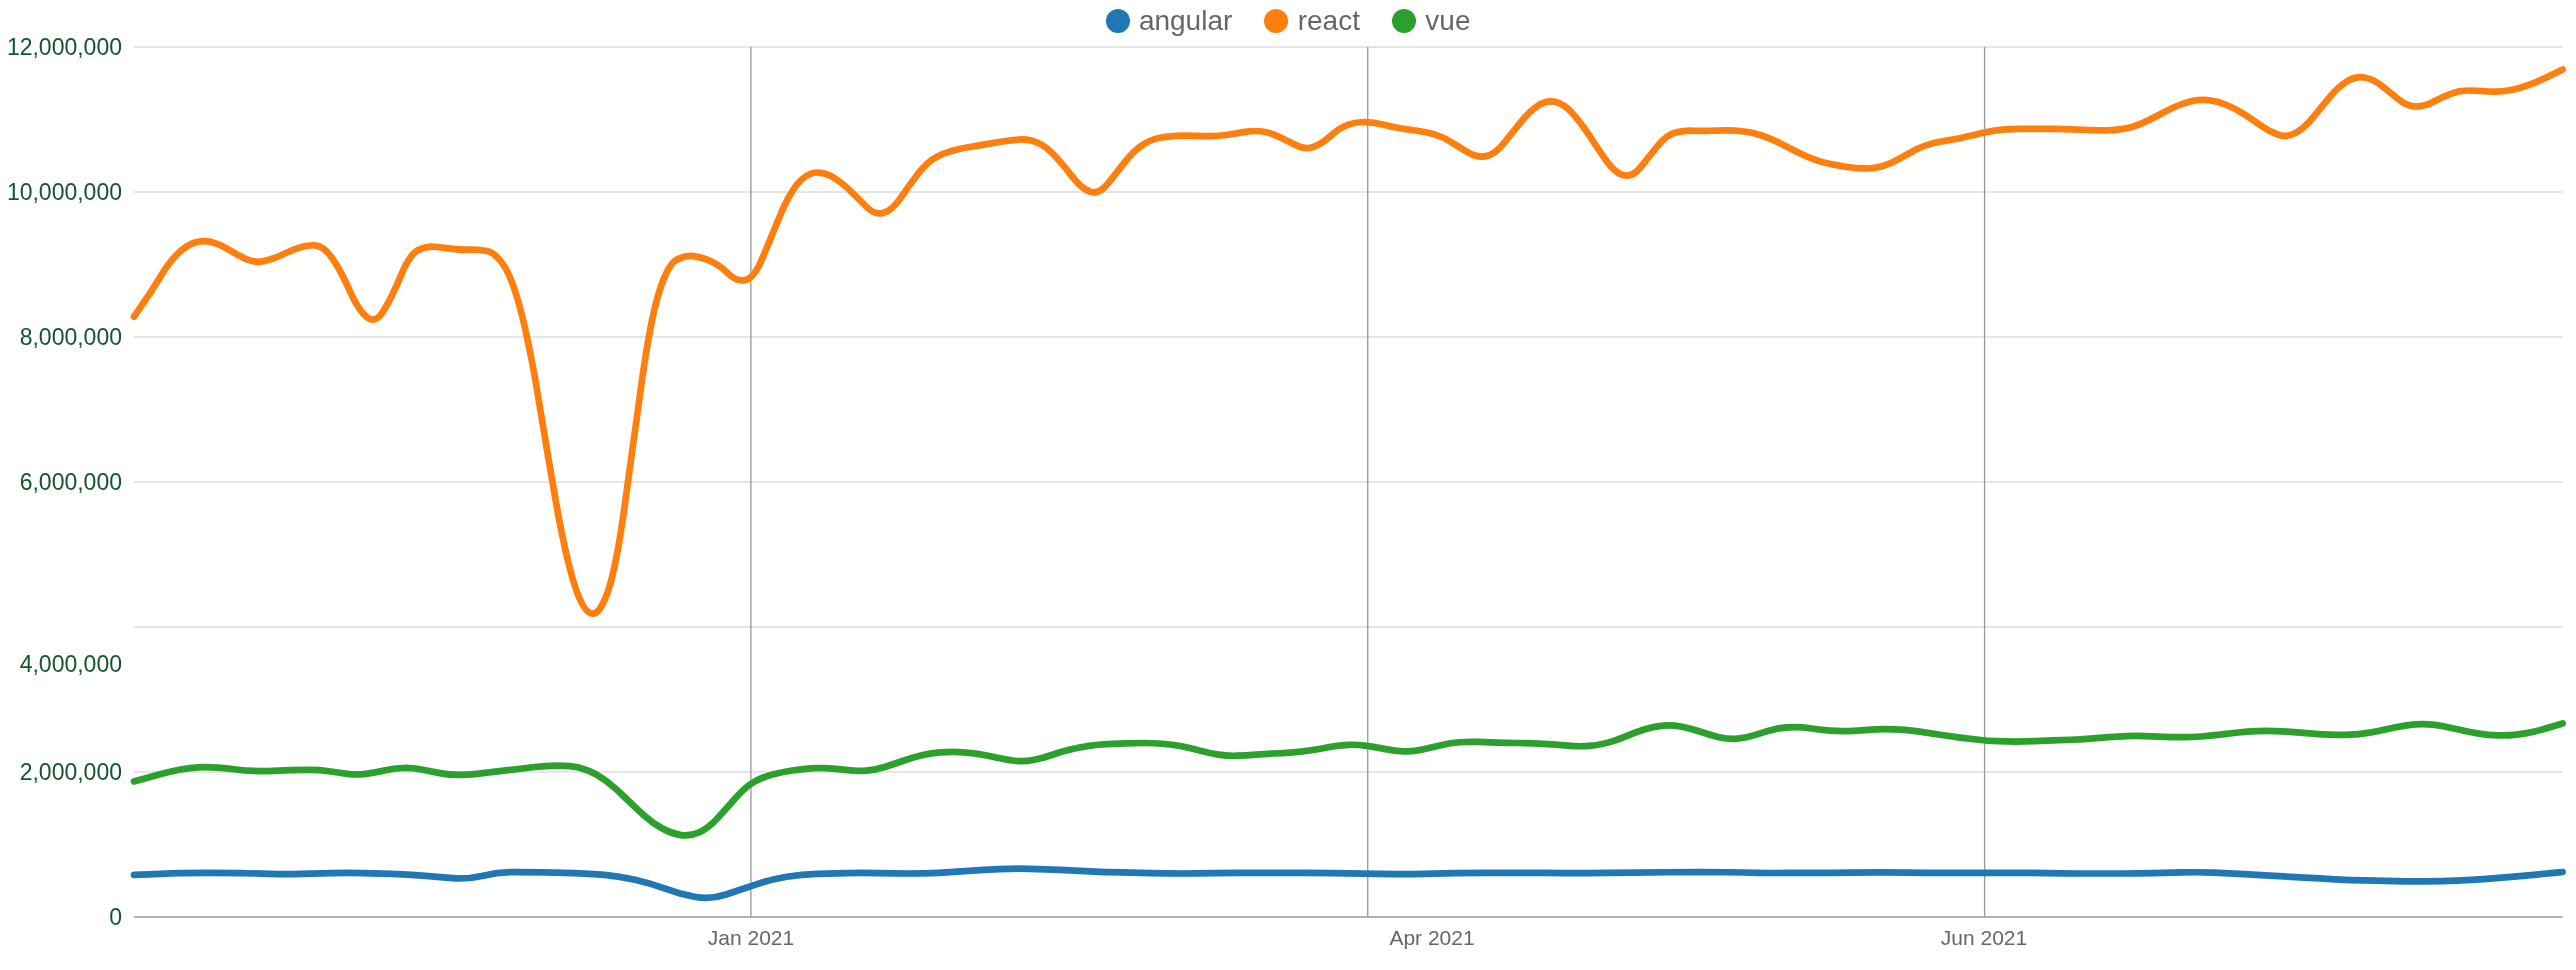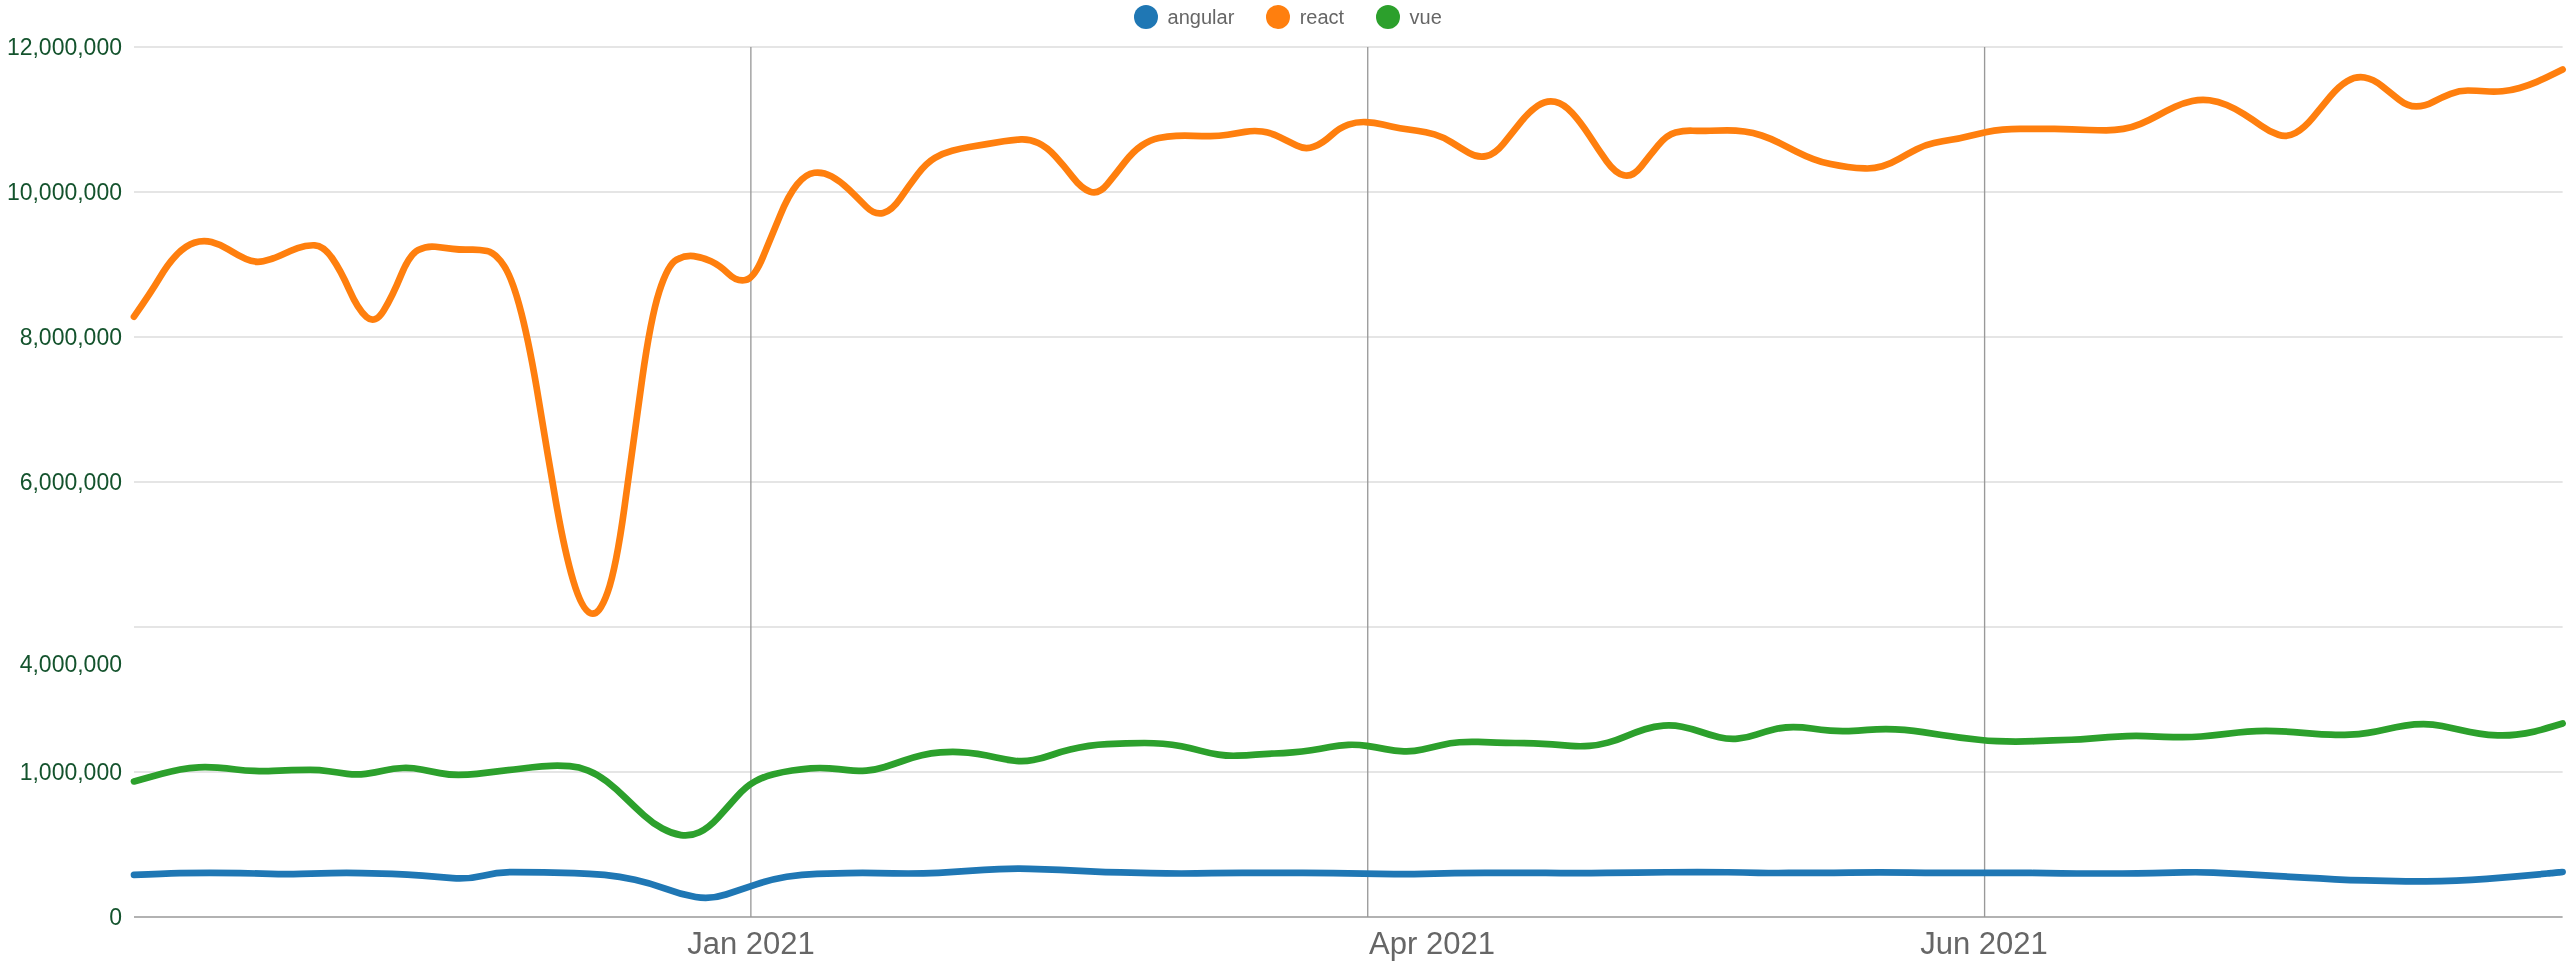--- a/index.html
+++ b/index.html
@@ -19,21 +19,21 @@
   }
   .legend {
     position: absolute;
     top: 5.4px;
     left: 0;
     right: 0;
     display: flex;
     justify-content: center;
     align-items: center;
     gap: 32px;
-    font-size: 20px;
+    font-size: 28px;
     color: #666;
   }
   .legend-item {
     display: flex;
     align-items: center;
     gap: 9.4px;
   }
   .swatch {
     width: 24px;
     height: 24px;
@@ -54,21 +54,21 @@
     transform: translateY(-50%);
     font-size: 23px;
     color: #14532d;
     white-space: nowrap;
   }
   .x-tick {
     position: absolute;
     top: 100%;
     margin-top: 9.4px;
     transform: translateX(-50%);
-    font-size: 31px;
+    font-size: 21px;
     color: #666;
     white-space: nowrap;
   }
   svg.grid, svg.lines {
     position: absolute;
     inset: 0;
     width: 100%;
     height: 100%;
     overflow: visible;
   }
@@ -124,21 +124,21 @@
         <line x1="1838.96" x2="1838.96" y1="0" y2="1297" class="gridline-major"></line>
         <line x1="2758.44" x2="2758.44" y1="0" y2="1297" class="gridline-major"></line>
       </svg>
     <svg class="lines" preserveAspectRatio="none" viewBox="0 0 3620 1297">
         <path d="M 0 1234.3116666666667 Q 45.25 1232.15 67.875 1231.6095833333334 Q 90.5 1231.0691666666667 113.125 1231.0691666666667 Q 135.75 1231.0691666666667 158.375 1231.6095833333334 Q 181 1232.15 203.625 1232.6904166666668 Q 226.25 1233.2308333333333 248.875 1232.6904166666668 Q 271.5 1232.15 294.125 1231.6095833333334 Q 316.75 1231.0691666666667 339.375 1231.6095833333334 Q 362 1232.15 384.625 1232.6904166666668 Q 407.25 1233.2308333333333 429.875 1235.3925 Q 452.5 1237.5541666666668 475.125 1239.1754166666667 Q 497.75000000000006 1240.7966666666666 520.375 1235.3925 Q 543 1229.9883333333332 565.625 1229.9883333333332 Q 588.25 1229.9883333333332 610.875 1230.52875 Q 633.5 1231.0691666666667 656.125 1231.6095833333334 Q 678.75 1232.15 701.375 1234.3116666666667 Q 724 1236.4733333333334 746.625 1241.3370833333333 Q 769.25 1246.2008333333333 791.875 1254.8474999999999 Q 814.5 1263.4941666666666 837.125 1267.2770833333334 Q 859.75 1271.06 882.375 1263.4941666666666 Q 905 1255.9283333333333 927.625 1248.3625 Q 950.25 1240.7966666666666 972.875 1237.01375 Q 995.5000000000001 1233.2308333333333 1018.125 1232.6904166666668 Q 1040.75 1232.15 1063.375 1231.6095833333334 Q 1086 1231.0691666666667 1108.625 1231.6095833333334 Q 1131.25 1232.15 1153.875 1232.15 Q 1176.5 1232.15 1199.125 1231.0691666666667 Q 1221.75 1229.9883333333332 1244.375 1228.3670833333333 Q 1267 1226.7458333333334 1289.625 1225.665 Q 1312.25 1224.5841666666668 1334.875 1225.1245833333332 Q 1357.5 1225.665 1380.125 1226.7458333333334 Q 1402.75 1227.8266666666666 1425.375 1228.9074999999998 Q 1448 1229.9883333333332 1470.625 1230.52875 Q 1493.25 1231.0691666666667 1515.875 1231.6095833333334 Q 1538.5 1232.15 1561.125 1232.15 Q 1583.75 1232.15 1606.375 1231.6095833333334 Q 1629 1231.0691666666667 1651.625 1231.0691666666667 Q 1674.25 1231.0691666666667 1696.875 1231.0691666666667 Q 1719.5 1231.0691666666667 1742.125 1231.0691666666667 Q 1764.75 1231.0691666666667 1787.375 1231.6095833333334 Q 1810 1232.15 1832.625 1232.4202083333334 Q 1855.2499999999998 1232.6904166666666 1877.875 1232.960625 Q 1900.5 1233.2308333333333 1923.125 1232.6904166666668 Q 1945.75 1232.15 1968.375 1231.6095833333334 Q 1991.0000000000002 1231.0691666666667 2013.625 1231.0691666666667 Q 2036.25 1231.0691666666667 2058.875 1231.0691666666667 Q 2081.5 1231.0691666666667 2104.125 1231.339375 Q 2126.75 1231.6095833333334 2149.375 1231.6095833333334 Q 2172 1231.6095833333334 2194.625 1231.339375 Q 2217.25 1231.0691666666667 2239.875 1230.7989583333333 Q 2262.5 1230.52875 2285.125 1230.2585416666666 Q 2307.75 1229.9883333333332 2330.375 1229.9883333333332 Q 2353 1229.9883333333332 2375.625 1230.2585416666666 Q 2398.25 1230.52875 2420.875 1231.0691666666667 Q 2443.5 1231.6095833333334 2466.125 1231.339375 Q 2488.75 1231.0691666666667 2511.375 1231.0691666666667 Q 2534 1231.0691666666667 2556.625 1230.7989583333333 Q 2579.25 1230.52875 2601.875 1230.52875 Q 2624.5 1230.52875 2647.125 1230.7989583333333 Q 2669.75 1231.0691666666667 2692.375 1231.0691666666667 Q 2715 1231.0691666666667 2737.625 1231.0691666666667 Q 2760.25 1231.0691666666667 2782.875 1231.0691666666667 Q 2805.5 1231.0691666666667 2828.125 1231.339375 Q 2850.75 1231.6095833333334 2873.375 1231.8797916666667 Q 2896 1232.15 2918.625 1232.15 Q 2941.25 1232.15 2963.875 1232.15 Q 2986.5 1232.15 3009.125 1231.6095833333334 Q 3031.75 1231.0691666666667 3054.375 1230.52875 Q 3077 1229.9883333333332 3099.625 1230.7989583333333 Q 3122.25 1231.6095833333334 3144.875 1232.9606250000002 Q 3167.5 1234.3116666666667 3190.125 1235.6627083333333 Q 3212.75 1237.01375 3235.375 1238.3647916666669 Q 3258 1239.7158333333334 3280.625 1240.7966666666666 Q 3303.25 1241.8775 3325.875 1242.4179166666668 Q 3348.5 1242.9583333333333 3371.125 1243.49875 Q 3393.75 1244.0391666666667 3416.375 1243.7689583333333 Q 3439 1243.49875 3461.625 1242.6881250000001 Q 3484.25 1241.8775 3506.875 1240.25625 Q 3529.5 1238.635 3552.125 1236.4733333333334 Q 3574.75 1234.3116666666667 3597.375 1232.15 T 3620 1229.9883333333332" class="series" stroke="#1f77b4"></path>
         <path d="M 0 402.07000000000005 Q 25.673758865248228 365.3216666666666 38.51063829787234 343.7049999999999 Q 51.347517730496456 322.08833333333325 64.18439716312056 309.11833333333334 Q 77.02127659574468 296.1483333333334 89.8581560283688 291.82500000000005 Q 102.69503546099291 287.50166666666667 115.53191489361703 290.7441666666667 Q 128.36879432624116 293.9866666666667 141.20567375886526 302.09291666666667 Q 154.04255319148936 310.19916666666666 166.87943262411346 316.14374999999995 Q 179.7163120567376 322.08833333333325 192.55319148936172 319.38624999999996 Q 205.39007092198582 316.68416666666667 218.22695035460993 310.7395833333333 Q 231.06382978723403 304.79499999999996 243.9007092198582 299.93125 Q 256.7375886524823 295.0675 269.57446808510645 295.6079166666667 Q 282.4113475177305 296.1483333333334 295.2482269503546 314.5225000000001 Q 308.0851063829787 332.89666666666676 320.92198581560285 362.0791666666667 Q 333.7588652482269 391.26166666666666 346.59574468085106 402.6104166666667 Q 359.4326241134752 413.95916666666676 372.26950354609926 392.8829166666667 Q 385.1063829787234 371.8066666666666 397.9432624113475 340.4624999999999 Q 410.78014184397165 309.1183333333332 423.6170212765958 302.6333333333333 Q 436.45390070921985 296.1483333333334 449.2907801418439 297.7695833333334 Q 462.12765957446805 299.3908333333334 474.9645390070922 301.0120833333333 Q 487.8014184397163 302.6333333333332 500.63829787234044 302.0929166666666 Q 513.4751773049646 301.5525 526.3120567375887 304.25458333333336 Q 539.1489361702128 306.9566666666667 551.985815602837 326.95208333333335 Q 564.822695035461 346.9475 577.6595744680851 397.74666666666667 Q 590.4964539007093 448.54583333333335 603.3333333333334 526.90625 Q 616.1702127659574 605.2666666666667 629.0070921985816 678.7633333333333 Q 641.8439716312057 752.26 654.6808510638298 795.4933333333333 Q 667.5177304964539 838.7266666666667 680.3546099290779 844.1308333333334 Q 693.1914893617021 849.5350000000001 706.0283687943263 812.7866666666666 Q 718.8652482269504 776.0383333333333 731.7021276595744 681.4654166666667 Q 744.5390070921985 586.8925 757.3758865248226 495.56208333333336 Q 770.2127659574468 404.2316666666667 783.049645390071 364.24083333333334 Q 795.886524822695 324.25 808.7234042553191 317.2245833333333 Q 821.5602836879433 310.19916666666666 834.3971631205675 311.8204166666667 Q 847.2340425531916 313.4416666666667 860.0709219858156 319.38625 Q 872.9078014184397 325.3308333333333 885.7446808510638 337.7604166666667 Q 898.581560283688 350.19000000000005 911.418439716312 347.4879166666667 Q 924.2553191489361 344.78583333333336 937.0921985815603 313.9820833333334 Q 949.9290780141844 283.1783333333334 962.7659574468084 251.8341666666667 Q 975.6028368794326 220.49 988.4397163120568 204.81791666666675 Q 1001.2765957446809 189.14583333333348 1014.1134751773051 187.52458333333334 Q 1026.9503546099293 185.9033333333332 1039.7872340425533 192.92874999999992 Q 1052.6241134751772 199.95416666666665 1065.4609929078015 212.38374999999996 Q 1078.2978723404256 224.81333333333328 1091.1347517730496 237.7833333333333 Q 1103.9716312056737 250.75333333333333 1116.8085106382978 247.51083333333338 Q 1129.645390070922 244.26833333333343 1142.4822695035461 225.3537500000001 Q 1155.3191489361702 206.43916666666678 1168.1560283687945 189.6862500000001 Q 1180.9929078014186 172.9333333333334 1193.8297872340427 165.36750000000006 Q 1206.6666666666665 157.80166666666673 1219.5035460992908 154.55916666666667 Q 1232.340425531915 151.3166666666666 1245.177304964539 149.15499999999997 Q 1258.014184397163 146.99333333333334 1270.851063829787 144.8316666666667 Q 1283.6879432624114 142.67000000000007 1296.5248226950355 140.50833333333344 Q 1309.3617021276596 138.3466666666668 1322.1985815602836 137.8062500000001 Q 1335.0354609929077 137.26583333333338 1347.872340425532 143.21041666666667 Q 1360.709219858156 149.15499999999997 1373.5460992907801 163.20583333333332 Q 1386.3829787234042 177.25666666666666 1399.2198581560283 194.00958333333335 Q 1412.0567375886526 210.76250000000005 1424.8936170212767 215.62625000000003 Q 1437.7304964539007 220.49 1450.5673758865248 204.81791666666675 Q 1463.404255319149 189.14583333333348 1476.241134751773 172.3929166666668 Q 1489.078014184397 155.6400000000001 1501.9148936170213 146.99333333333345 Q 1514.7517730496454 138.3466666666668 1527.5886524822695 135.64458333333346 Q 1540.4255319148936 132.9425000000001 1553.2624113475176 132.4020833333334 Q 1566.099290780142 131.86166666666668 1578.936170212766 132.4020833333334 Q 1591.77304964539 132.9425000000001 1604.6099290780141 132.9425000000001 Q 1617.4468085106382 132.9425000000001 1630.2836879432625 130.78083333333336 Q 1643.1205673758866 128.61916666666662 1655.9574468085107 126.45749999999998 Q 1668.7943262411347 124.29583333333335 1681.6312056737588 125.91708333333338 Q 1694.4680851063831 127.53833333333341 1707.3049645390072 134.0233333333333 Q 1720.1418439716313 140.5083333333332 1732.9787234042553 146.99333333333323 Q 1745.8156028368794 153.47833333333324 1758.6524822695035 148.61458333333326 Q 1771.4893617021276 143.75083333333328 1784.3262411347519 131.86166666666668 Q 1797.163120567376 119.97250000000008 1810 115.6491666666667 Q 1822.8368794326238 111.32583333333332 1835.6737588652481 111.86625000000004 Q 1848.5106382978722 112.40666666666675 1861.3475177304963 115.6491666666667 Q 1874.1843971631204 118.89166666666665 1887.0212765957444 121.05333333333328 Q 1899.8581560283687 123.21499999999992 1912.6950354609928 124.83624999999995 Q 1925.5319148936169 126.45749999999998 1938.3687943262412 130.24041666666665 Q 1951.2056737588653 134.0233333333333 1964.0425531914893 142.12958333333336 Q 1976.8794326241134 150.2358333333334 1989.7163120567375 157.80166666666662 Q 2002.5531914893618 165.36749999999984 2015.390070921986 162.6654166666666 Q 2028.2269503546102 159.96333333333337 2041.0638297872342 144.29125 Q 2053.9007092198585 128.61916666666662 2066.7375886524824 112.40666666666664 Q 2079.5744680851067 96.19416666666666 2092.4113475177305 87.54750000000001 Q 2105.2482269503544 78.90083333333337 2118.0851063829787 81.6029166666666 Q 2130.9219858156025 84.30499999999984 2143.758865248227 98.3558333333333 Q 2156.595744680851 112.40666666666675 2169.432624113475 132.4020833333334 Q 2182.2695035460993 152.39750000000004 2195.1063829787236 170.23125000000005 Q 2207.9432624113474 188.06500000000005 2220.7801418439713 191.3075 Q 2233.6170212765956 194.54999999999995 2246.45390070922 178.33749999999998 Q 2259.290780141844 162.125 2272.1276595744685 146.45291666666662 Q 2284.9645390070923 130.78083333333325 2297.801418439716 127.5383333333333 Q 2310.6382978723404 124.29583333333335 2323.4751773049647 124.83625000000006 Q 2336.3120567375886 125.37666666666678 2349.148936170213 124.83625000000006 Q 2361.985815602837 124.29583333333335 2374.822695035461 124.29583333333335 Q 2387.659574468085 124.29583333333335 2400.4964539007087 125.91708333333338 Q 2413.333333333333 127.53833333333341 2426.1702127659573 131.86166666666668 Q 2439.0070921985816 136.18499999999995 2451.843971631206 142.66999999999996 Q 2464.68085106383 149.15499999999997 2477.5177304964536 155.64 Q 2490.354609929078 162.125 2503.191489361702 166.98874999999998 Q 2516.028368794326 171.85249999999996 2528.8652482269504 174.5545833333333 Q 2541.7021276595747 177.25666666666666 2554.5390070921985 178.8779166666667 Q 2567.375886524823 180.49916666666672 2580.212765957447 181.03958333333333 Q 2593.049645390071 181.57999999999993 2605.886524822695 177.79708333333326 Q 2618.723404255319 174.0141666666666 2631.5602836879434 166.44833333333338 Q 2644.3971631205677 158.88250000000016 2657.2340425531916 152.39750000000015 Q 2670.0709219858154 145.91250000000014 2682.9078014184397 143.21041666666667 Q 2695.7446808510635 140.5083333333332 2708.581560283688 138.34666666666658 Q 2721.418439716312 136.18499999999995 2734.255319148936 132.9425 Q 2747.0921985815603 129.70000000000005 2759.9290780141846 126.9979166666667 Q 2772.7659574468084 124.29583333333335 2785.6028368794323 123.21500000000003 Q 2798.4397163120566 122.13416666666672 2811.276595744681 122.13416666666672 Q 2824.113475177305 122.13416666666672 2836.9503546099295 122.13416666666672 Q 2849.7872340425533 122.13416666666672 2862.624113475177 122.13416666666672 Q 2875.4609929078015 122.13416666666672 2888.297872340426 122.67458333333332 Q 2901.1347517730496 123.21499999999992 2913.9716312056735 123.75541666666663 Q 2926.808510638298 124.29583333333335 2939.645390070922 124.29583333333335 Q 2952.482269503546 124.29583333333335 2965.3191489361698 122.13416666666672 Q 2978.156028368794 119.97250000000008 2990.9929078014184 114.56833333333338 Q 3003.8297872340427 109.16416666666669 3016.666666666667 102.13875000000007 Q 3029.503546099291 95.11333333333346 3042.3404255319147 89.16875000000005 Q 3055.177304964539 83.22416666666663 3068.0141843971633 80.5220833333334 Q 3080.851063829787 77.82000000000016 3093.6879432624114 79.44125000000008 Q 3106.5248226950357 81.0625 3119.3617021276596 86.4666666666667 Q 3132.198581560284 91.8708333333334 3145.035460992908 99.97708333333344 Q 3157.872340425532 108.08333333333348 3170.709219858156 117.27041666666673 Q 3183.54609929078 126.45749999999998 3196.3829787234044 130.78083333333325 Q 3209.2198581560283 135.10416666666652 3222.056737588652 128.0787499999999 Q 3234.8936170212764 121.05333333333328 3247.7304964539007 105.38125000000002 Q 3260.5673758865246 89.70916666666676 3273.404255319149 74.03708333333338 Q 3286.241134751773 58.36500000000001 3299.078014184397 50.79916666666668 Q 3311.9148936170213 43.23333333333335 3324.7517730496456 45.39499999999998 Q 3337.5886524822695 47.556666666666615 3350.4255319148933 57.824583333333294 Q 3363.2624113475176 68.09249999999997 3376.099290780142 78.36041666666665 Q 3388.9361702127662 88.62833333333333 3401.7730496453905 88.62833333333333 Q 3414.6099290780144 88.62833333333333 3427.446808510638 81.60291666666672 Q 3440.2836879432625 74.5775000000001 3453.120567375887 69.71375000000012 Q 3465.9574468085107 64.85000000000014 3478.7943262411345 64.85000000000014 Q 3491.631205673759 64.85000000000014 3504.468085106383 65.93083333333334 Q 3517.304964539007 67.01166666666654 3530.141843971631 65.93083333333334 Q 3542.978723404255 64.85000000000014 3555.8156028368794 61.06708333333347 Q 3568.6524822695033 57.284166666666806 3581.4893617021276 51.88000000000011 Q 3594.326241134752 46.47583333333341 3607.1631205673757 39.9908333333334 T 3620 33.505833333333385" class="series" stroke="#ff7f0e"></path>
         <path d="M 0 1094.8841666666667 Q 27.63358778625954 1087.3183333333334 41.45038167938931 1083.5354166666666 Q 55.26717557251908 1079.7525 69.08396946564885 1077.0504166666667 Q 82.90076335877862 1074.3483333333334 96.71755725190839 1073.8079166666666 Q 110.53435114503816 1073.2675 124.35114503816794 1074.3483333333334 Q 138.16793893129773 1075.4291666666668 151.98473282442748 1077.0504166666667 Q 165.80152671755724 1078.6716666666666 179.61832061068702 1079.2120833333333 Q 193.43511450381678 1079.7525 207.25190839694653 1079.2120833333333 Q 221.06870229007632 1078.6716666666666 234.8854961832061 1078.13125 Q 248.70229007633588 1077.5908333333334 262.51908396946567 1077.5908333333334 Q 276.33587786259545 1077.5908333333334 290.15267175572524 1079.7525 Q 303.96946564885496 1081.9141666666667 317.7862595419847 1083.5354166666666 Q 331.6030534351145 1085.1566666666668 345.41984732824426 1083.5354166666666 Q 359.23664122137404 1081.9141666666667 373.0534351145038 1078.6716666666666 Q 386.87022900763355 1075.4291666666668 400.68702290076334 1074.88875 Q 414.5038167938931 1074.3483333333334 428.32061068702285 1077.0504166666667 Q 442.13740458015263 1079.7525 455.9541984732824 1082.4545833333334 Q 469.7709923664122 1085.1566666666668 483.587786259542 1085.1566666666668 Q 497.40458015267177 1085.1566666666668 511.2213740458015 1083.5354166666666 Q 525.0381679389312 1081.9141666666667 538.854961832061 1080.2929166666668 Q 552.6717557251909 1078.6716666666666 566.4885496183206 1077.0504166666667 Q 580.3053435114504 1075.4291666666668 594.1221374045801 1073.8079166666666 Q 607.9389312977099 1072.1866666666667 621.7557251908397 1071.64625 Q 635.5725190839694 1071.1058333333333 649.3893129770992 1072.1866666666665 Q 663.206106870229 1073.2675 677.0229007633588 1078.6716666666666 Q 690.8396946564886 1084.0758333333333 704.6564885496184 1094.8841666666667 Q 718.4732824427481 1105.6925 732.2900763358779 1119.2029166666666 Q 746.1068702290077 1132.7133333333334 759.9236641221373 1145.1429166666667 Q 773.7404580152671 1157.5725 787.5572519083969 1165.1383333333333 Q 801.3740458015268 1172.7041666666667 815.1908396946565 1174.8658333333333 Q 829.0076335877862 1177.0275 842.824427480916 1170.5425 Q 856.6412213740458 1164.0575 870.4580152671756 1148.9258333333332 Q 884.2748091603053 1133.7941666666666 898.091603053435 1118.1220833333332 Q 911.9083969465648 1102.45 925.7251908396946 1094.8841666666667 Q 939.5419847328244 1087.3183333333334 953.3587786259542 1084.0758333333333 Q 967.175572519084 1080.8333333333333 980.9923664122138 1078.6716666666666 Q 994.8091603053435 1076.51 1008.6259541984733 1075.4291666666668 Q 1022.4427480916031 1074.3483333333334 1036.2595419847328 1075.4291666666668 Q 1050.0763358778624 1076.51 1063.8931297709923 1078.13125 Q 1077.709923664122 1079.7525 1091.526717557252 1078.6716666666666 Q 1105.3435114503818 1077.5908333333334 1119.1603053435115 1073.2675 Q 1132.9770992366414 1068.9441666666667 1146.793893129771 1064.0804166666667 Q 1160.6106870229007 1059.2166666666667 1174.4274809160306 1055.9741666666666 Q 1188.2442748091603 1052.7316666666666 1202.06106870229 1051.6508333333331 Q 1215.8778625954199 1050.57 1229.6946564885498 1051.1104166666667 Q 1243.5114503816794 1051.6508333333334 1257.328244274809 1053.8125 Q 1271.1450381679388 1055.9741666666666 1284.9618320610684 1059.2166666666667 Q 1298.7786259541983 1062.4591666666665 1312.5954198473282 1064.0804166666667 Q 1326.412213740458 1065.7016666666666 1340.2290076335878 1062.9995833333332 Q 1354.0458015267177 1060.2975000000001 1367.8625954198474 1055.4337500000001 Q 1381.6793893129773 1050.57 1395.496183206107 1047.3274999999999 Q 1409.3129770992366 1044.085 1423.1297709923665 1041.9233333333334 Q 1436.9465648854962 1039.7616666666668 1450.7633587786258 1039.22125 Q 1464.5801526717557 1038.6808333333333 1478.3969465648856 1038.1404166666666 Q 1492.2137404580153 1037.6 1506.030534351145 1037.6 Q 1519.8473282442746 1037.6 1533.6641221374043 1038.6808333333333 Q 1547.4809160305342 1039.7616666666668 1561.2977099236641 1042.4637500000001 Q 1575.114503816794 1045.1658333333335 1588.931297709924 1048.94875 Q 1602.7480916030536 1052.7316666666666 1616.5648854961833 1054.8933333333334 Q 1630.381679389313 1057.055 1644.1984732824426 1056.5145833333333 Q 1658.0152671755725 1055.9741666666666 1671.8320610687024 1054.8933333333334 Q 1685.648854961832 1053.8125 1699.4656488549617 1053.2720833333333 Q 1713.2824427480916 1052.7316666666666 1727.0992366412215 1051.6508333333331 Q 1740.9160305343512 1050.57 1754.7328244274809 1048.4083333333333 Q 1768.5496183206105 1046.2466666666667 1782.3664122137402 1043.5445833333333 Q 1796.18320610687 1040.8425 1810 1040.3020833333335 Q 1823.8167938931297 1039.7616666666668 1837.6335877862593 1041.9233333333334 Q 1851.4503816793892 1044.085 1865.2671755725191 1046.7870833333334 Q 1879.0839694656488 1049.4891666666667 1892.9007633587785 1050.0295833333334 Q 1906.7175572519084 1050.57 1920.5343511450383 1047.3274999999999 Q 1934.351145038168 1044.085 1948.1679389312976 1040.8425 Q 1961.9847328244275 1037.6 1975.8015267175574 1036.5191666666665 Q 1989.618320610687 1035.4383333333333 2003.4351145038167 1035.97875 Q 2017.2519083969466 1036.5191666666667 2031.0687022900765 1037.0595833333332 Q 2044.8854961832062 1037.6 2058.702290076336 1037.6 Q 2072.5190839694656 1037.6 2086.335877862595 1038.1404166666666 Q 2100.152671755725 1038.6808333333333 2113.9694656488546 1039.7616666666668 Q 2127.7862595419847 1040.8425 2141.6030534351144 1041.9233333333332 Q 2155.419847328244 1043.0041666666666 2169.236641221374 1041.9233333333332 Q 2183.053435114504 1040.8425 2196.8702290076335 1037.0595833333332 Q 2210.6870229007636 1033.2766666666666 2224.5038167938933 1027.3320833333332 Q 2238.320610687023 1021.3875 2252.137404580153 1017.0641666666667 Q 2265.9541984732828 1012.7408333333333 2279.7709923664124 1011.66 Q 2293.5877862595416 1010.5791666666667 2307.4045801526718 1013.28125 Q 2321.2213740458014 1015.9833333333333 2335.038167938931 1020.8470833333333 Q 2348.854961832061 1025.7108333333333 2362.6717557251905 1028.9533333333334 Q 2376.4885496183206 1032.1958333333332 2390.3053435114502 1031.1149999999998 Q 2404.12213740458 1030.0341666666666 2417.93893129771 1025.1704166666666 Q 2431.7557251908397 1020.3066666666666 2445.5725190839694 1017.0641666666667 Q 2459.3893129770995 1013.8216666666667 2473.206106870229 1013.8216666666667 Q 2487.022900763359 1013.8216666666667 2500.839694656489 1015.9833333333333 Q 2514.6564885496186 1018.145 2528.4732824427483 1019.2258333333333 Q 2542.2900763358775 1020.3066666666666 2556.1068702290077 1019.7662499999999 Q 2569.9236641221373 1019.2258333333333 2583.740458015267 1018.145 Q 2597.5572519083967 1017.0641666666667 2611.3740458015263 1017.0641666666667 Q 2625.1908396946565 1017.0641666666667 2639.007633587786 1018.145 Q 2652.824427480916 1019.2258333333333 2666.641221374046 1021.3875 Q 2680.4580152671756 1023.5491666666667 2694.2748091603053 1025.7108333333333 Q 2708.0916030534354 1027.8725 2721.908396946565 1029.49375 Q 2735.7251908396947 1031.115 2749.541984732825 1032.73625 Q 2763.3587786259545 1034.3575 2777.175572519084 1034.8979166666668 Q 2790.9923664122134 1035.4383333333333 2804.8091603053435 1035.4383333333333 Q 2818.625954198473 1035.4383333333333 2832.442748091603 1034.8979166666668 Q 2846.2595419847326 1034.3575 2860.076335877862 1033.8170833333334 Q 2873.8931297709923 1033.2766666666666 2887.7099236641225 1032.73625 Q 2901.526717557252 1032.1958333333332 2915.343511450382 1031.1149999999998 Q 2929.1603053435115 1030.0341666666666 2942.977099236641 1028.9533333333334 Q 2956.7938931297713 1027.8725 2970.610687022901 1027.3320833333332 Q 2984.4274809160306 1026.7916666666665 2998.2442748091607 1027.3320833333332 Q 3012.0610687022904 1027.8725 3025.87786259542 1028.4129166666667 Q 3039.6946564885493 1028.9533333333334 3053.5114503816794 1028.9533333333334 Q 3067.328244274809 1028.9533333333334 3081.1450381679388 1027.8725 Q 3094.9618320610684 1026.7916666666665 3108.778625954198 1025.1704166666666 Q 3122.5954198473282 1023.5491666666667 3136.4122137404584 1021.9279166666666 Q 3150.229007633588 1020.3066666666666 3164.0458015267177 1019.7662499999999 Q 3177.8625954198474 1019.2258333333333 3191.679389312977 1019.7662499999999 Q 3205.496183206107 1020.3066666666666 3219.312977099237 1021.3874999999999 Q 3233.1297709923665 1022.4683333333332 3246.946564885496 1023.5491666666667 Q 3260.763358778626 1024.63 3274.5801526717555 1025.1704166666668 Q 3288.396946564885 1025.7108333333333 3302.2137404580153 1025.1704166666668 Q 3316.030534351145 1024.63 3329.8473282442746 1022.4683333333334 Q 3343.6641221374043 1020.3066666666666 3357.480916030534 1017.0641666666667 Q 3371.297709923664 1013.8216666666667 3385.1145038167942 1011.6600000000001 Q 3398.931297709924 1009.4983333333333 3412.7480916030536 1009.4983333333333 Q 3426.5648854961833 1009.4983333333333 3440.381679389313 1012.2004166666666 Q 3454.198473282443 1014.9024999999999 3468.0152671755727 1018.145 Q 3481.8320610687024 1021.3875 3495.648854961832 1023.5491666666667 Q 3509.4656488549617 1025.7108333333333 3523.2824427480914 1026.2512499999998 Q 3537.099236641221 1026.7916666666665 3550.916030534351 1025.1704166666666 Q 3564.732824427481 1023.5491666666667 3578.5496183206105 1020.3066666666666 Q 3592.36641221374 1017.0641666666667 3606.18320610687 1012.7408333333333 T 3620 1008.4175" class="series" stroke="#2ca02c"></path>
       </svg>
 
   <div class="y-tick" style="top: 870px;">0</div>
-      <div class="y-tick" style="top: 725px;">1,000,000</div>
+      <div class="y-tick" style="top: 725px;">2,000,000</div>
       <div class="y-tick" style="top: 580px; margin-top: 37px;">4,000,000</div>
       <div class="y-tick" style="top: 435px;">6,000,000</div>
       <div class="y-tick" style="top: 290px;">8,000,000</div>
       <div class="y-tick" style="top: 145px;">10,000,000</div>
       <div class="y-tick" style="top: 0px;">12,000,000</div>
       <div class="x-tick" style="left: 617px;">Jan 2021</div>
       <div class="x-tick" style="left: 1298px;">Apr 2021</div>
       <div class="x-tick" style="left: 1850px;">Jun 2021</div>
     </div>
 

